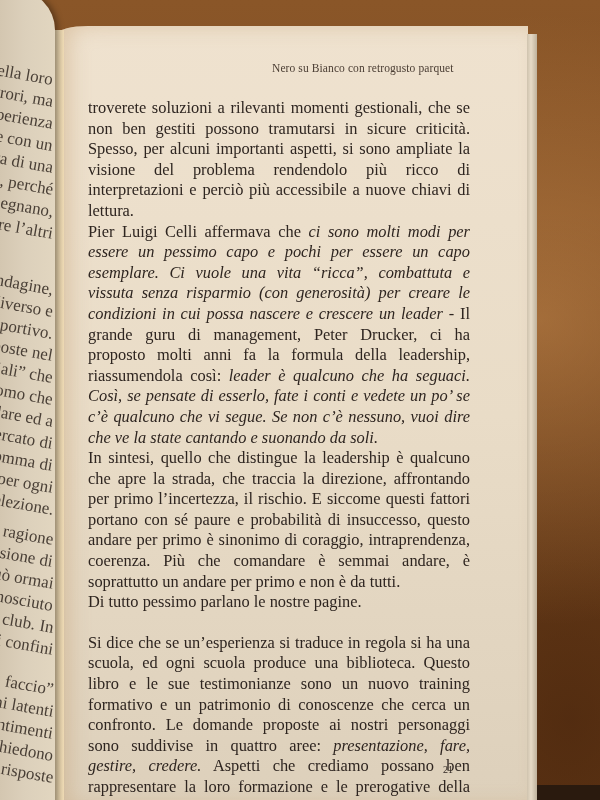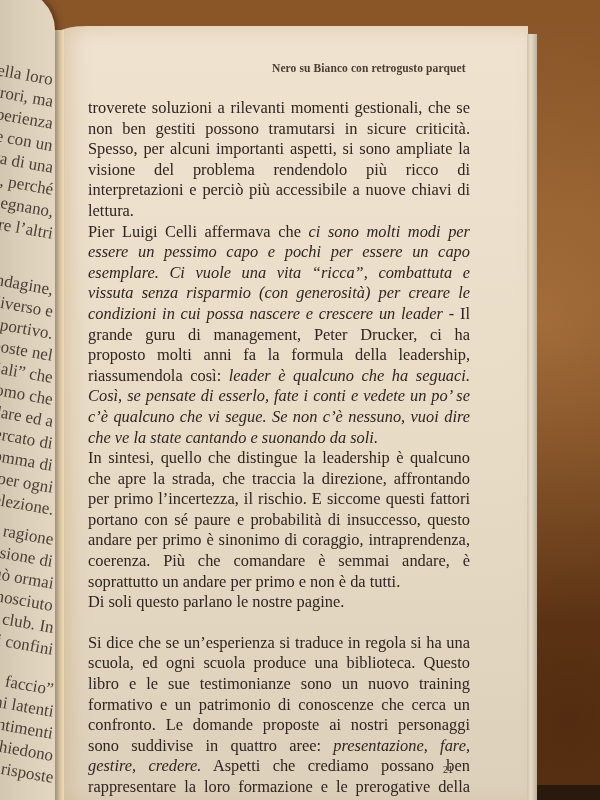--- a/index.html
+++ b/index.html
@@ -71,21 +71,20 @@
       z-index: 0;
     }
     .running-head {
       position: absolute;
       left: 272px; top: 62px;
       font-family: "Liberation Serif", serif;
       font-size: 11.5px;
       color: #4a3d33;
       letter-spacing: 0.1px;
       z-index: 4;
-      font-weight: bold;
     }
     .body-text {
       position: absolute;
       left: 88px; top: 98px;
       width: 382px;
       z-index: 4;
       color: #2e2520;
       font-family: "Liberation Serif", serif;
       font-size: 16.4px;
       line-height: 20.6px;
@@ -146,17 +145,17 @@
 
 <div class="page"></div>
 <div class="page-edge"></div>
 
 <div class="running-head">Nero su Bianco con retrogusto parquet</div>
 
 <div class="body-text" id="body-text">
     <p class="para"><span>troverete soluzioni a rilevanti momenti gestionali, che se non ben gestiti possono tramutarsi in sicure criticità. Spesso, per alcuni importanti aspetti, si sono ampliate la visione del problema rendendolo più ricco di interpretazioni e perciò più accessibile a nuove chiavi di lettura.</span></p>
     <p class="para"><span>Pier Luigi Celli affermava che </span><span class="it">ci sono molti modi per essere un pessimo capo e pochi per essere un capo esemplare. Ci vuole una vita “ricca”, combattuta e vissuta senza risparmio (con generosità) per creare le condizioni in cui possa nascere e crescere un leader</span><span> - Il grande guru di management, Peter Drucker, ci ha proposto molti anni fa la formula della leadership, riassumendola così: </span><span class="it">leader è qualcuno che ha seguaci. Così, se pensate di esserlo, fate i conti e vedete un po’ se c’è qualcuno che vi segue. Se non c’è nessuno, vuoi dire che ve la state cantando e suonando da soli.</span></p>
     <p class="para"><span>In sintesi, quello che distingue la leadership è qualcuno che apre la strada, che traccia la direzione, affrontando per primo l’incertezza, il rischio. E siccome questi fattori portano con sé paure e probabilità di insuccesso, questo andare per primo è sinonimo di coraggio, intraprendenza, coerenza. Più che comandare è semmai andare, è soprattutto un andare per primo e non è da tutti.</span></p>
-    <p class="para"><span>Di soli questo parlano le nostre pagine.</span></p>
+    <p class="para"><span>Di tutto pessimo parlano le nostre pagine.</span></p>
     <p class="para gap"><span>Si dice che se un’esperienza si traduce in regola si ha una scuola, ed ogni scuola produce una biblioteca. Questo libro e le sue testimonianze sono un nuovo training formativo e un patrimonio di conoscenze che cerca un confronto. Le domande proposte ai nostri personaggi sono suddivise in quattro aree: </span><span class="it">presentazione, fare, gestire, credere.</span><span> Aspetti che crediamo possano ben rappresentare la loro formazione e le prerogative della loro attività. Abbiamo messo in evidenza grandi professionisti che</span></p>
   </div>
 
 <div class="page-number">21</div>
 
 </body></html>

